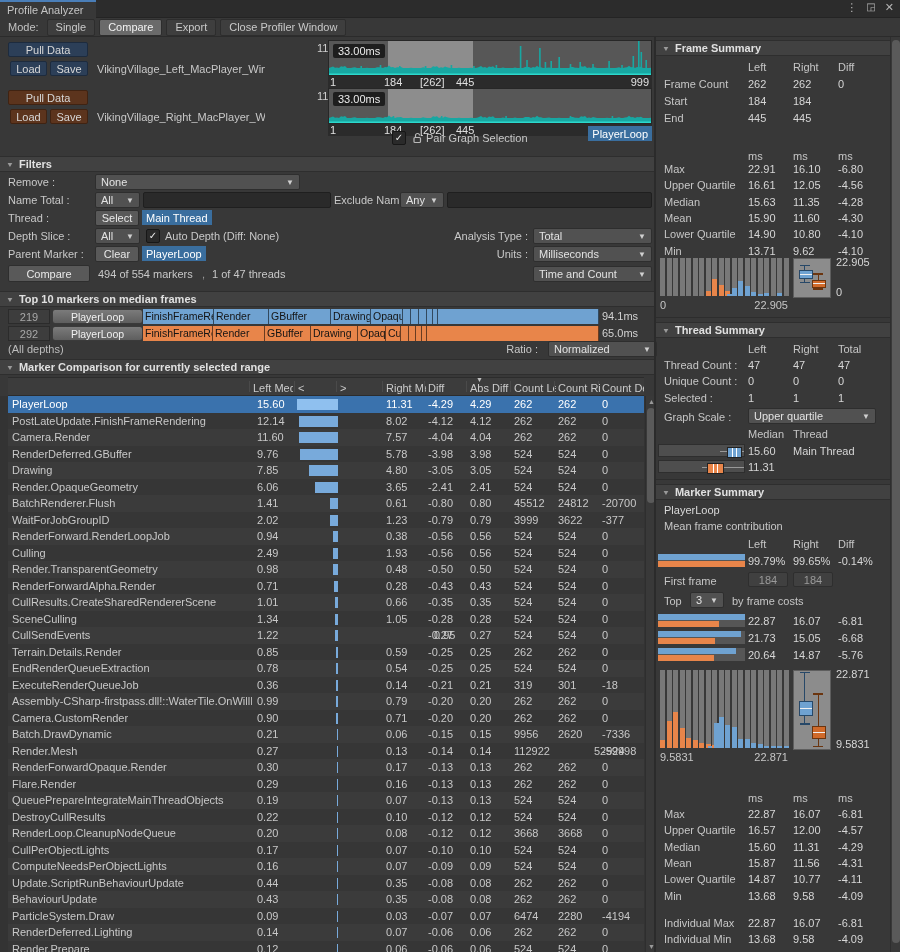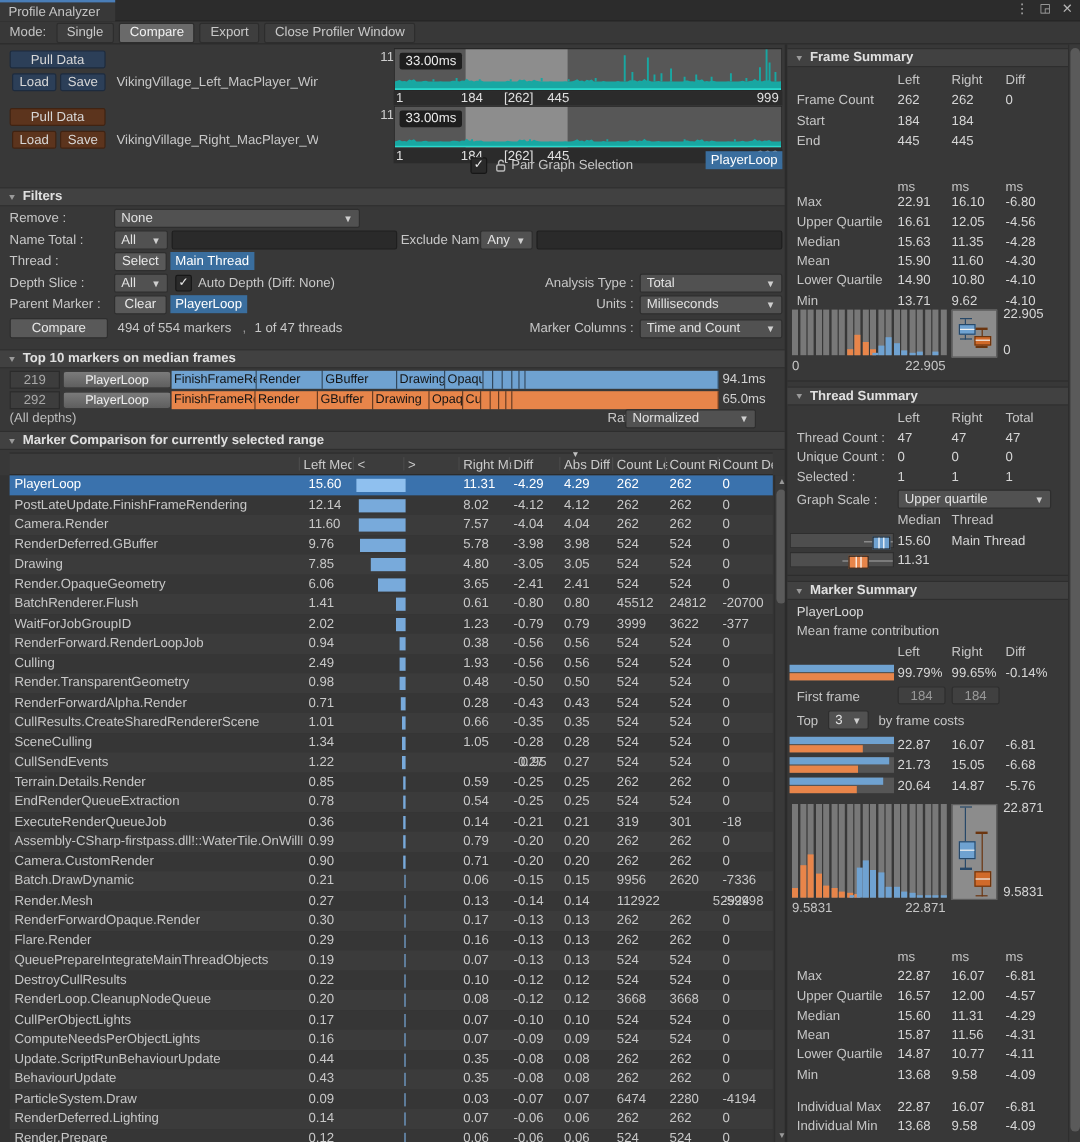--- a/index.html
+++ b/index.html
@@ -223,21 +223,20 @@
   <div class="abs ddown" style="left:533px;top:246px;width:119px">
     <span>Milliseconds</span>
       <span class="arr">▼</span>
   </div>
   <div class="abs btn" style="left:8px;top:265px;width:82px;height:17px">
     <span>Compare</span>
   </div>
   <div class="abs" style="left:98px;top:268px">494 of 554 markers</div>
   <div class="abs" style="left:202px;top:268px;color:#9a9a9a">,</div>
   <div class="abs" style="left:212px;top:268px">1 of 47 threads</div>
-  <div class="abs" style="left:0;top:268px;width:528px;text-align:right">Marker Columns :</div>
   <div class="abs ddown" style="left:533px;top:266px;width:119px">
     <span>Time and Count</span>
       <span class="arr">▼</span>
   </div>
 
   <div class="abs sechead" style="left:0;top:291px;width:654px;height:16px">
     <span class="tri">▼</span>
     <span>Top 10 markers on median frames</span>
   </div>
   <div id="top10-rows">
@@ -273,21 +272,21 @@
           <div class="seg" style="left: 357px; width: 7px; background: rgb(232, 133, 74);"></div>
           <div class="seg" style="left: 364px; width: 6px; background: rgb(232, 133, 74);"></div>
           <div class="seg" style="left: 370px; width: 5px; background: rgb(232, 133, 74);"></div>
           <div class="seg" style="left: 375px; width: 172px; background: rgb(232, 133, 74);"></div>
         </div>
         <div class="abs" style="left: 602px; top: 1px; color: rgb(210, 210, 210);">65.0ms</div>
       </div>
     </div>
   <div class="abs" style="left:8px;top:343px;color:#bdbdbd">(All depths)</div>
   <div class="abs" style="left:0;top:343px;width:538px;text-align:right">Ratio :</div>
-  <div class="abs ddown" style="left:521px;top:341px;width:109px">
+  <div class="abs ddown" style="left:548px;top:341px;width:109px">
     <span>Normalized</span>
       <span class="arr">▼</span>
   </div>
 
   <div class="abs sechead" style="left:0;top:359px;width:654px;height:16px">
     <span class="tri">▼</span>
     <span>Marker Comparison for currently selected range</span>
   </div>
   <div class="abs thead" style="left:8px;top:377px;width:636px;height:19px" id="cmp-head">
       <div class="abs ellip" style="left: 4px; top: 4px; width: 232px; margin-top: 25px;">Marker Name</div>

